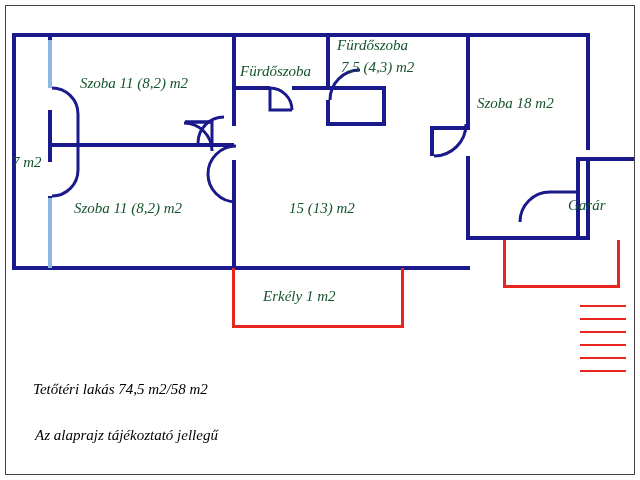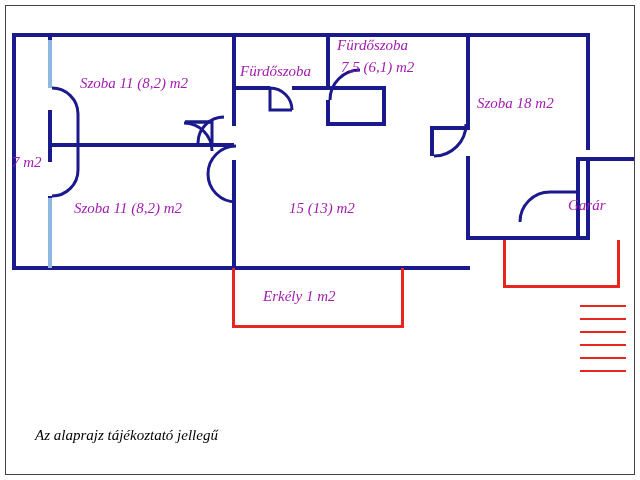--- a/index.html
+++ b/index.html
@@ -24,21 +24,21 @@
     position: absolute;
     background: #e8251f;
   }
   .ln-lblue {
     position: absolute;
     background: #8fb8e0;
   }
   .lbl {
     position: absolute;
     font-style: italic;
-    color: #a21caf;
+    color: #14532d;
     white-space: nowrap;
     font-size: 15px;
     line-height: 18px;
   }
   .footer {
     position: absolute;
     font-style: italic;
     color: #000000;
     white-space: nowrap;
     font-size: 15px;
@@ -138,22 +138,23 @@
     <path d="M 434 156 A 32 32 0 0 0 466 124" fill="none" stroke="#1a1a8c" stroke-width="3"></path>
 
     <path d="M 520 222 A 30 30 0 0 1 550 192 L 550 192" fill="none" stroke="#1a1a8c" stroke-width="3"></path>
     <path d="M 550 192 L 576 192" fill="none" stroke="#1a1a8c" stroke-width="3"></path>
   </svg>
 
   <div class="lbl" style="left:80px;top:74px;">Szoba 11 (8,2) m2</div>
   <div class="lbl" style="left:74px;top:199px;">Szoba 11 (8,2) m2</div>
   <div class="lbl" style="left:240px;top:62px;">Fürdőszoba</div>
   <div class="lbl" style="left:337px;top:36px;">Fürdőszoba</div>
-  <div class="lbl" style="left:341px;top:58px;">7,5 (6,1) m2</div>
+  <div class="lbl" style="left:341px;top:58px;">7,5 (4,3) m2</div>
   <div class="lbl" style="left:477px;top:94px;">Szoba 18 m2</div>
   <div class="lbl" style="left:289px;top:199px;">15 (13) m2</div>
   <div class="lbl" style="left:12px;top:153px;">7 m2</div>
   <div class="lbl" style="left:568px;top:196px;">Garár</div>
   <div class="lbl" style="left:263px;top:287px;">Erkély 1 m2</div>
 
+  <div class="footer" style="left:33px;top:381px;">Tetőtéri lakás 74,5 m2/58 m2</div>
   <div class="footer" style="left:35px;top:427px;">Az alaprajz tájékoztató jellegű</div>
 
 </div>
 
 </body></html>

